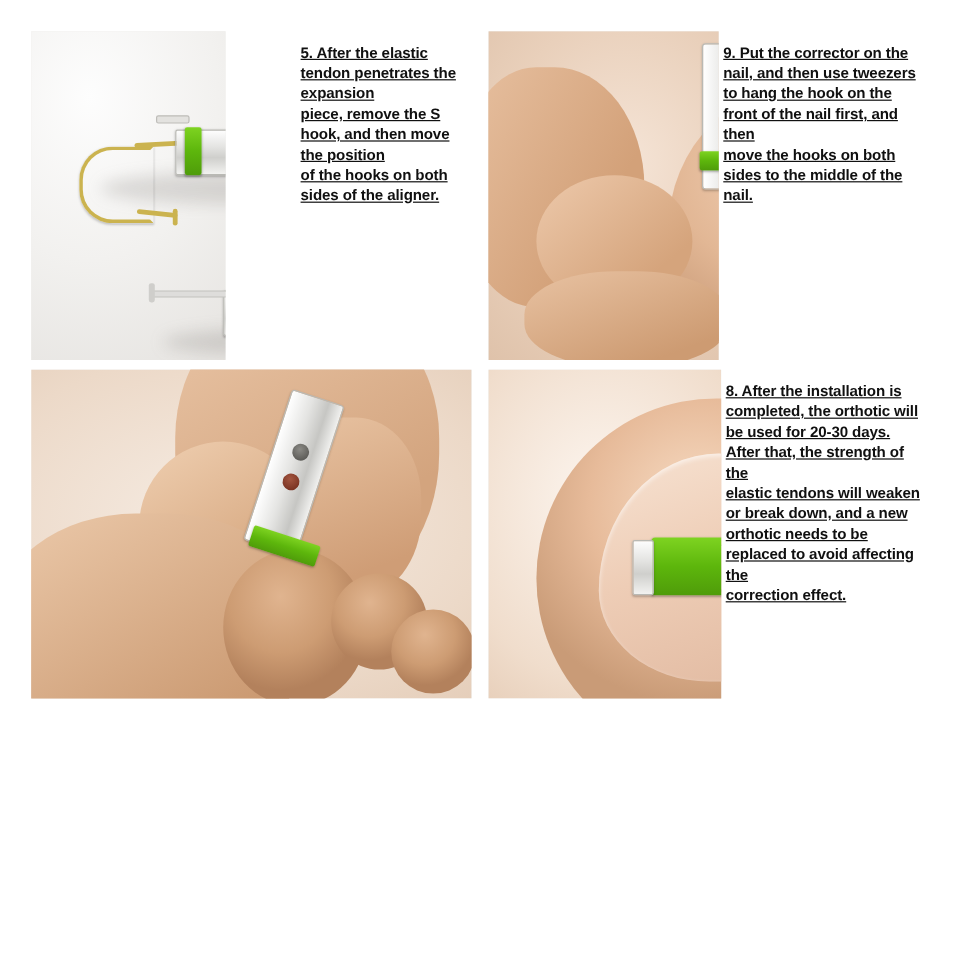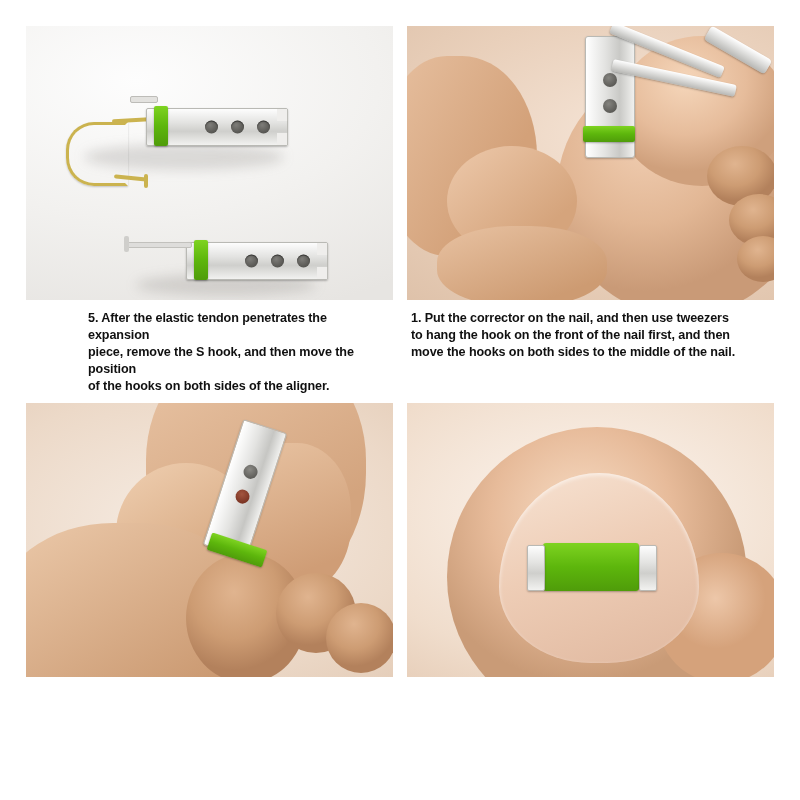--- a/index.html
+++ b/index.html
@@ -24,21 +24,22 @@
   }
   .grid {
     display: grid;
     grid-template-columns: 1fr 1fr;
     grid-template-rows: auto auto;
     column-gap: 14px;
     row-gap: 8px;
   }
   .panel {
     display: flex;
-    flex-direction: column;
+    flex-direction: row;
+    text-decoration: underline;
   }
   .photo {
     width: 100%;
     height: 274px;
     position: relative;
     overflow: hidden;
     background: #efeeec;
   }
   .caption {
     font-size: 12.6px;
@@ -189,21 +190,21 @@
         <div class="plate" style="left:178px; top:10px; width:48px; height:120px; border-radius:3px; background:linear-gradient(90deg,#ffffff 0%,#e3e3e1 40%,#c9c9c6 70%,#f0f0ee 100%);">
           <div style="position:absolute; left:50%; top:36px; transform:translateX(-50%); width:14px; height:14px; border-radius:50%; background:radial-gradient(circle at 40% 35%, #85847f 0%, #5c5b57 70%);"></div>
           <div style="position:absolute; left:50%; top:62px; transform:translateX(-50%); width:14px; height:14px; border-radius:50%; background:radial-gradient(circle at 40% 35%, #85847f 0%, #5c5b57 70%);"></div>
         </div>
         <div class="green-band" style="left:176px; top:100px; width:52px; height:16px;"></div>
 
         <div class="tweezer" style="left:200px; top:18px; width:120px; height:12px; transform:rotate(22deg); border-radius:3px;"></div>
         <div class="tweezer" style="left:204px; top:46px; width:126px; height:12px; transform:rotate(12deg); border-radius:3px;"></div>
         <div class="tweezer" style="left:296px; top:16px; width:70px; height:16px; transform:rotate(30deg); border-radius:4px;"></div>
       </div>
-      <div class="caption cap-right">1. Put the corrector on the nail, and then use tweezers
+      <div class="caption cap-right">9. Put the corrector on the nail, and then use tweezers
     to hang the hook on the front of the nail first, and then
     move the hooks on both sides to the middle of the nail.</div>
     </div>
 
     <div class="panel">
       <div class="photo">
         <div class="bg-white-cloth" style="background:radial-gradient(120% 100% at 45% 45%, #f6ece3 0%, #ecd9c8 50%, #dcc0a8 100%);"></div>
 
         <div class="skin" style="left:120px; top:-60px; width:220px; height:260px; border-radius:45% 45% 50% 50%; background:linear-gradient(150deg,#eac6a7 0%, #d3a47e 70%);"></div>
         <div class="skin" style="left:90px; top:60px; width:140px; height:140px; border-radius:50%; background:linear-gradient(150deg,#efcfb1 0%, #d6a77f 75%);"></div>
@@ -229,16 +230,21 @@
         <div class="skin" style="left:40px; top:24px; width:300px; height:300px; background:radial-gradient(55% 55% at 45% 30%, #f7dcc4 0%, #e7bb9a 55%, #c99b77 100%);"></div>
         <div class="skin" style="left:250px; top:150px; width:130px; height:130px; background:radial-gradient(55% 55% at 45% 35%, #edc7a9 0%, #d5a27b 70%);"></div>
 
         <div class="nail" style="left:92px; top:70px; width:200px; height:190px;"></div>
 
         <div class="plate" style="left:128px; top:146px; width:116px; height:36px; border-radius:2px; background:linear-gradient(180deg,#ffffff 0%,#e0e0de 40%,#c8c8c5 70%,#efefed 100%);"></div>
         <div class="green-band" style="left:136px; top:140px; width:96px; height:48px; border-radius:3px;"></div>
         <div class="plate" style="left:120px; top:142px; width:16px; height:44px; border-radius:2px;"></div>
         <div class="plate" style="left:232px; top:142px; width:16px; height:44px; border-radius:2px;"></div>
       </div>
+      <div class="caption cap-right">8. After the installation is completed, the orthotic will
+    be used for 20-30 days. After that, the strength of the
+    elastic tendons will weaken or break down, and a new
+    orthotic needs to be replaced to avoid affecting the
+    correction effect.</div>
     </div>
 
   </div>
 </div>
 
 </body></html>

